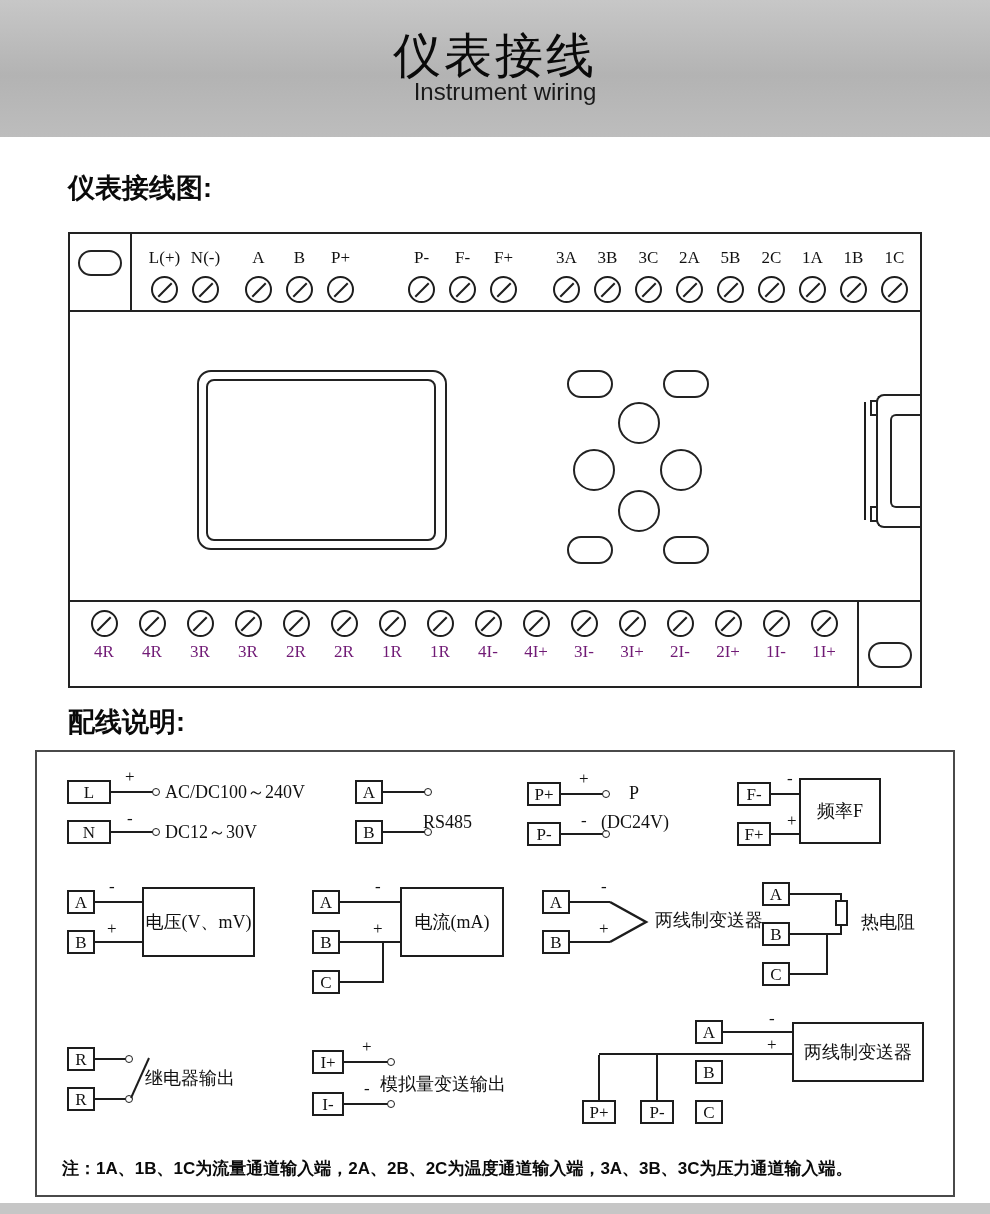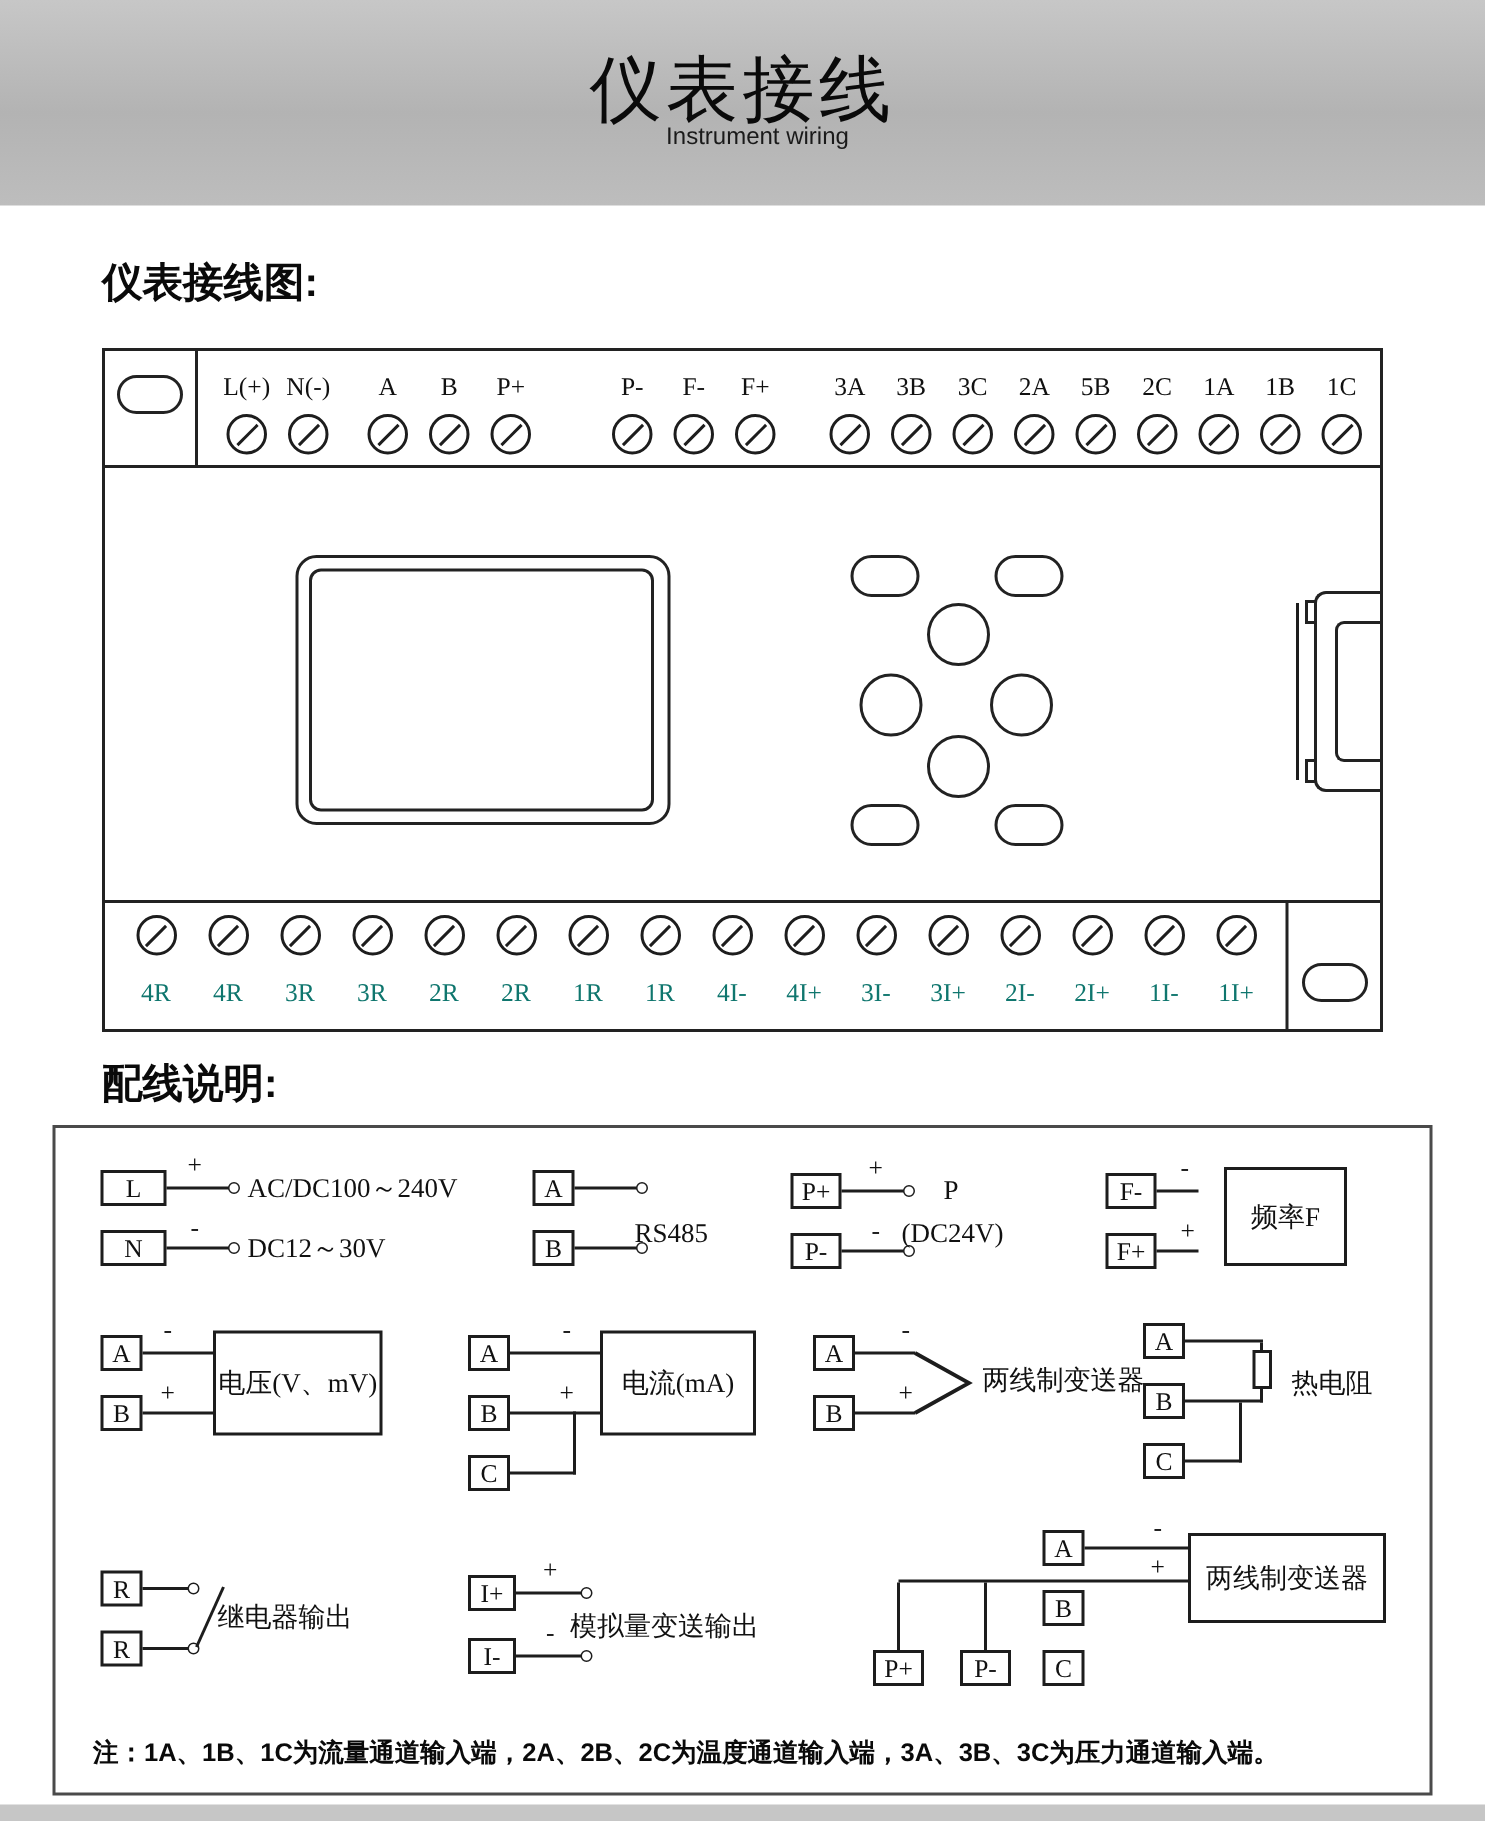--- a/index.html
+++ b/index.html
@@ -4,41 +4,41 @@
 <style>
   * { box-sizing: border-box; margin: 0; padding: 0; }
   body { background:#fff; font-family:"Liberation Sans", sans-serif; }
   .page { position:relative; width:990px; height:1214px; background:#fff; overflow:hidden; }
 
   
   .banner { position:absolute; left:0; top:0; width:990px; height:137px;
             background:linear-gradient(180deg,#c7c7c7 0%,#b3b3b3 55%,#bdbdbd 100%);
             display:flex; flex-direction:column; align-items:center; justify-content:center; }
   .banner-title { font-size:48px; font-weight:normal; color:#0a0a0a; letter-spacing:3px; line-height:1.05; }
-  .banner-sub { font-size:16px; color:#1a1a1a; margin-top:-4px;margin-left:20px; }
+  .banner-sub { font-size:24px; color:#1a1a1a; margin-top:-4px;margin-left:20px; }
 
   .heading { position:absolute; font-size:27px; font-weight:bold; color:#0a0a0a; }
 
   
   .panel { position:absolute; left:68px; top:232px; width:854px; height:456px;
            border:2.5px solid #222; background:#fff; }
   .top-strip { position:absolute; left:0; right:0; top:0; height:78px; border-bottom:2px solid #222; display:flex; }
   .corner-l { width:62px; flex:none; border-right:2px solid #222; display:flex; justify-content:center; }
   .oval { width:44px; height:26px; border:2px solid #222; border-radius:13px; background:#fff; }
   .corner-l .oval { margin-top:16px; }
   .tcells { display:flex; padding-left:12px; padding-top:12px; }
   .tcell { width:41px; flex:none; display:flex; flex-direction:column; align-items:center; }
   .tlabel { height:26px; font:17px/24px "Liberation Serif","DejaVu Serif",serif; color:#111; white-space:nowrap; }
   .tcell .screw { margin-top:4px; }
   .sp { flex:none; }
 
   .bottom-strip { position:absolute; left:0; right:0; top:366px; bottom:0; border-top:2px solid #222; display:flex; }
   .bcells { width:787px; flex:none; display:flex; padding-left:10px; padding-top:8px; }
   .bcell { width:48px; flex:none; display:flex; flex-direction:column; align-items:center; }
-  .blabel { margin-top:16px; font:17px/1 "Liberation Serif","DejaVu Serif",serif; color:#0f766e; white-space:nowrap; }
+  .blabel { margin-top:6px; font:17px/1 "Liberation Serif","DejaVu Serif",serif; color:#701a75; white-space:nowrap; }
   .corner-r { flex:1; border-left:2px solid #222; display:flex; justify-content:center; }
   .corner-r .oval { margin-top:40px; }
 
   .screw { width:27px; height:27px; border:2px solid #1d1d1d; border-radius:50%; position:relative; background:#fff; flex:none; }
   .screw::before { content:""; position:absolute; left:50%; top:50%; width:2px; height:19px;
                    background:#1d1d1d; transform:translate(-50%,-50%) rotate(45deg); }
 
   .lcd-outer { position:absolute; left:127px; top:136px; width:250px; height:180px;
                border:2.5px solid #222; border-radius:14px; background:#fff; }
   .lcd-inner { position:absolute; left:136px; top:145px; width:230px; height:162px;
@@ -290,21 +290,21 @@
       <div class="wlabel" style="left:564px; top:60px;">(DC24V)</div>
     </div>
 
     <div class="wgroup">
       <div class="tbox" style="left:700px; top:30px; width:34px; height:24px;">F-</div>
       <div class="tbox" style="left:700px; top:70px; width:34px; height:24px;">F+</div>
       <div class="sign" style="left:750px; top:18px;">-</div>
       <div class="sign" style="left:750px; top:60px;">+</div>
       <div class="wire" style="left:734px; top:41px; width:28px; height:2px;"></div>
       <div class="wire" style="left:734px; top:81px; width:28px; height:2px;"></div>
-      <div class="bigbox" style="left:779px; top:26px; width:82px; height:66px;">频率F</div>
+      <div class="bigbox" style="left:762px; top:26px; width:82px; height:66px;">频率F</div>
     </div>
 
     <div class="wgroup">
       <div class="tbox" style="left:30px; top:138px; width:28px; height:24px;">A</div>
       <div class="tbox" style="left:30px; top:178px; width:28px; height:24px;">B</div>
       <div class="sign" style="left:72px; top:126px;">-</div>
       <div class="sign" style="left:70px; top:168px;">+</div>
       <div class="wire" style="left:58px; top:149px; width:47px; height:2px;"></div>
       <div class="wire" style="left:58px; top:189px; width:47px; height:2px;"></div>
       <div class="bigbox" style="left:105px; top:135px; width:113px; height:70px;">电压(V、mV)</div>

